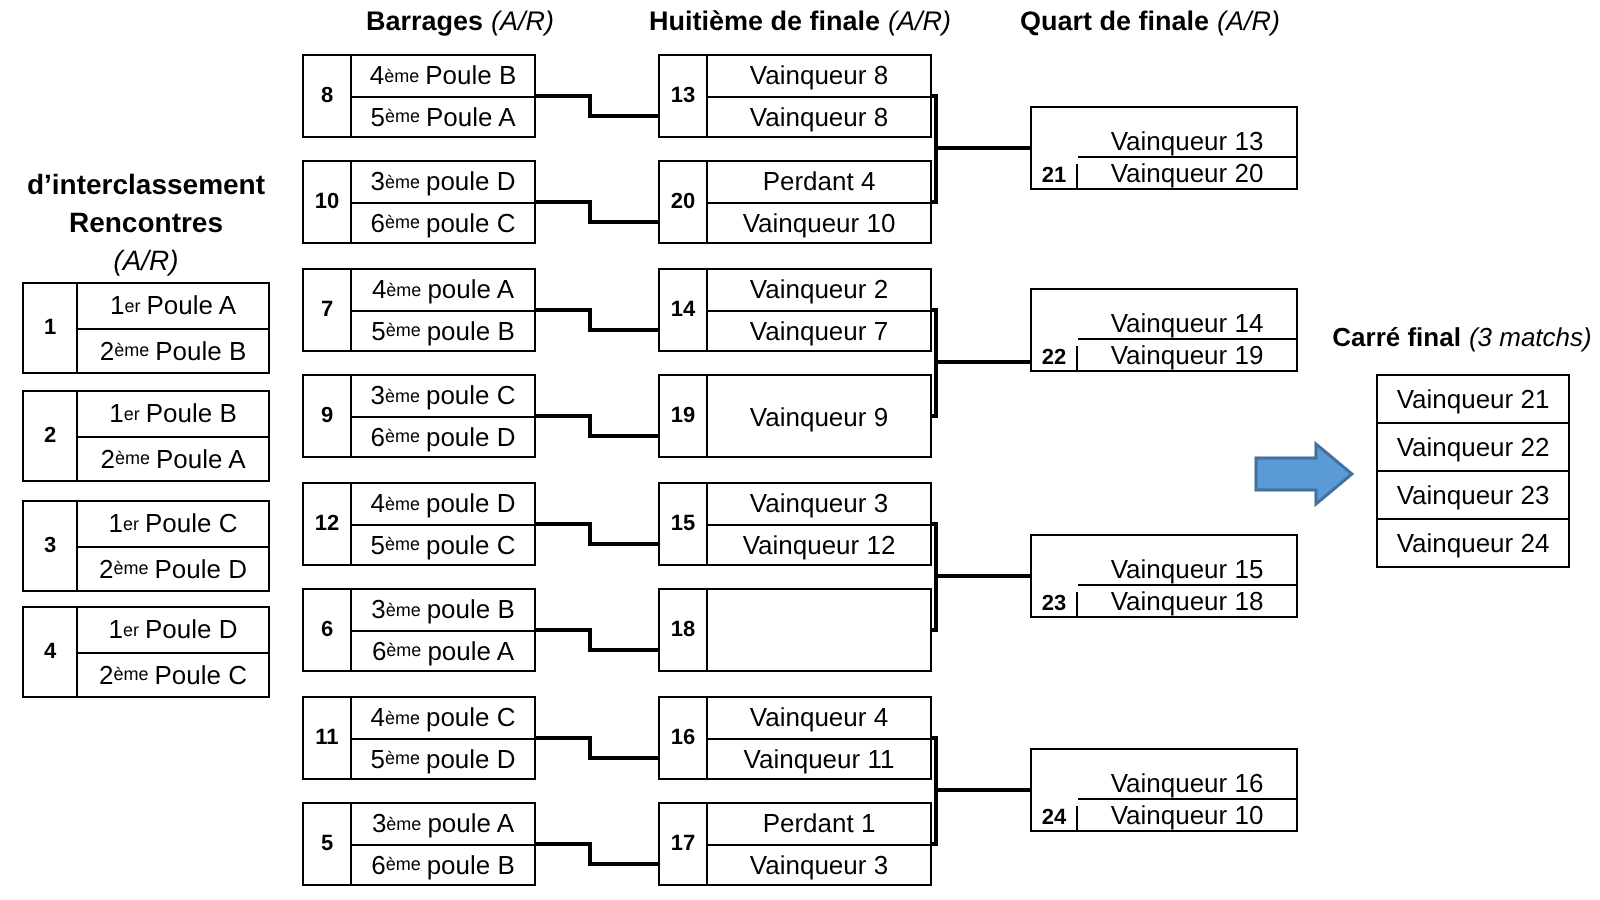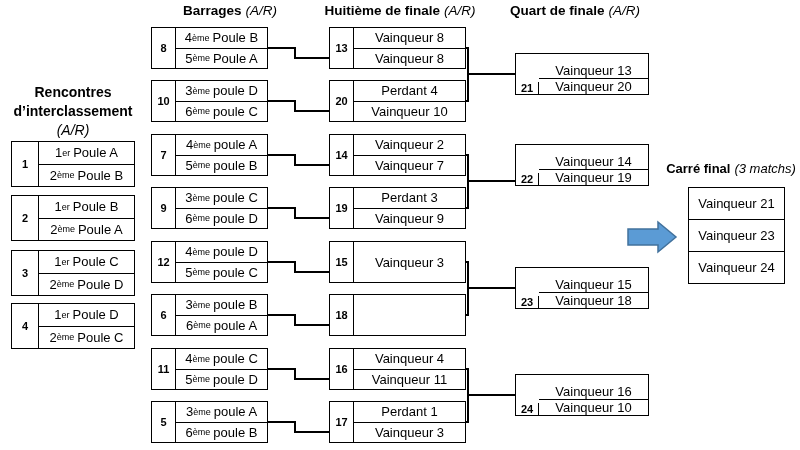--- a/index.html
+++ b/index.html
@@ -83,22 +83,22 @@
     <path d="M468 181 H515"></path>
     <path d="M448 262 H468 V315 H448"></path>
     <path d="M468 288 H515"></path>
     <path d="M448 369 H468 V422 H448"></path>
     <path d="M468 395 H515"></path>
   </g>
   <polygon points="628,229 658,229 658,222 676,237 658,252 658,245 628,245" stroke-width="1.5" fill="#5B9BD5" stroke="#41719C"></polygon>
 </svg>
 
 <div class="hdr multi" style="left:1px; top:83px; width:144px;">
+  <div>d’interclassement</div>
   <div>Rencontres</div>
-  <div>d’interclassement</div>
   <div class="sfx">(A/R)</div>
 </div>
 <div class="hdr" style="left:150px; top:3px; width:160px;">
   <span>Barrages</span><span class="sfx">(A/R)</span>
 </div>
 <div class="hdr" style="left:320px; top:3px; width:160px;">
   <span>Huitième de finale</span><span class="sfx">(A/R)</span>
 </div>
 <div class="hdr" style="left:495px; top:3px; width:160px;">
   <span>Quart de finale</span><span class="sfx">(A/R)</span>
@@ -306,28 +306,28 @@
 <div class="match col-hu" style="top:134px">
   <div class="num">14</div>
   <div class="rows">
     <div class="mrow">Vainqueur 2</div>
     <div class="mrow">Vainqueur 7</div>
   </div>
 </div>
 <div class="match col-hu" style="top:187px">
   <div class="num">19</div>
   <div class="rows">
-    <div class="mrow">Perdant 3</div>
     <div class="mrow">Vainqueur 9</div>
   </div>
 </div>
 <div class="match col-hu" style="top:241px">
   <div class="num">15</div>
   <div class="rows">
     <div class="mrow">Vainqueur 3</div>
+    <div class="mrow">Vainqueur 12</div>
   </div>
 </div>
 <div class="match col-hu" style="top:294px">
   <div class="num">18</div>
 </div>
 <div class="match col-hu" style="top:348px">
   <div class="num">16</div>
   <div class="rows">
     <div class="mrow">Vainqueur 4</div>
     <div class="mrow">Vainqueur 11</div>
@@ -365,15 +365,16 @@
 <div class="match col-qu" style="top:374px">
   <div class="num">24</div>
   <div class="rows">
     <div class="mrow">Vainqueur 16</div>
     <div class="mrow">Vainqueur 10</div>
   </div>
 </div>
 
 <div class="carre">
   <div class="mrow">Vainqueur 21</div>
+  <div class="mrow">Vainqueur 22</div>
   <div class="mrow">Vainqueur 23</div>
   <div class="mrow">Vainqueur 24</div>
 </div>
 
 </body></html>

